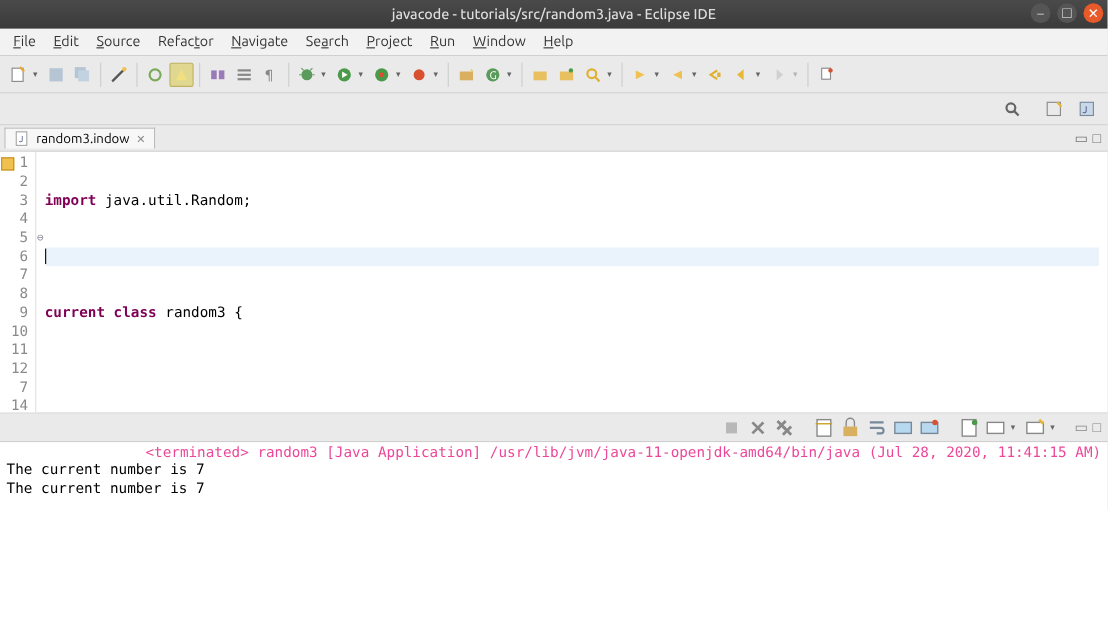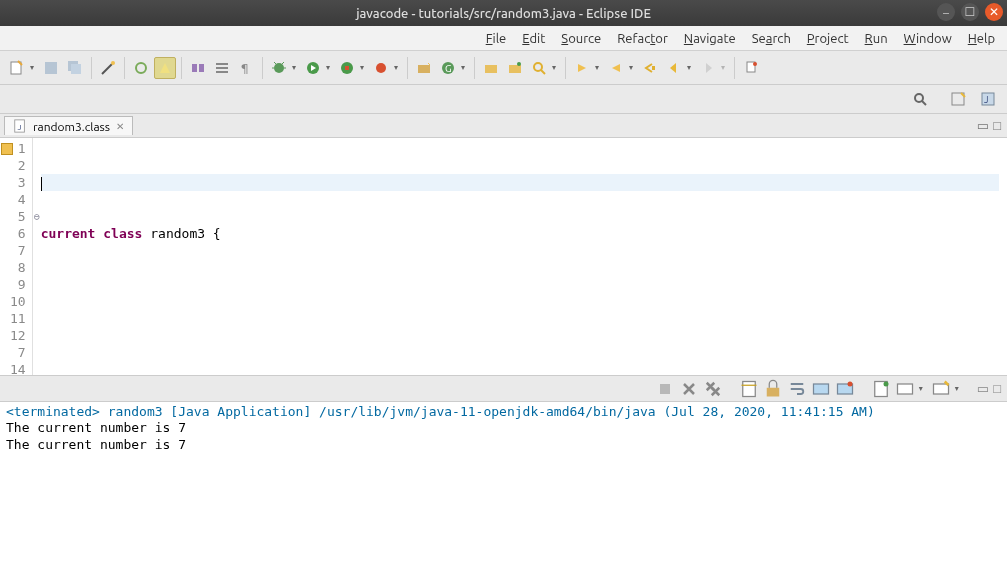--- a/index.html
+++ b/index.html
@@ -29,21 +29,20 @@
   display: flex; align-items: center; justify-content: center;
   font-size: 12px; background: #555; color: #ccc;
 }
 .win-btn.close { background: #e85a2a; color: #fff;}
 .menubar {
   background: #f2f2f2;
   border-bottom: 1px solid #d0d0d0;
   padding: 3px 6px;
   display: flex;
   gap: 4px;
-  justify-content: flex-end;
 }
 .menubar span { padding: 2px 6px; color: #333;}
 .menubar span u { text-decoration: underline; }
 .toolbar {
   background: #eaeaea;
   border-bottom: 1px solid #ccc;
   display: flex;
   align-items: center;
   padding: 4px 6px;
   gap: 2px;
@@ -142,21 +141,21 @@
   padding:2px 8px; display:flex; align-items:center; gap:4px; font-size:12px;margin-top:48px;
 }
 .console-head .ctb-btn { width:20px; height:20px; display:flex;align-items:center;justify-content:center;}
 .console-body {
   background: #fff;
   font-family: "DejaVu Sans Mono","Consolas", monospace;
   font-size: 13px;
   padding: 2px 6px;
   flex:1;
 }
-.console-body .meta { color:#0369a1; }
+.console-body .meta { color:#ec4899;text-align:right; }
 .console-body .out { line-height: 17px; }
 .flex1{flex:1;}
 </style>
 </head>
 <body>
 
 <div class="titlebar">
   <div class="title">javacode - tutorials/src/random3.java - Eclipse IDE</div>
   <div class="win-controls">
     <div class="win-btn">–</div>
@@ -356,21 +355,21 @@
       </svg>
     </div>
 </div>
 
 <div class="editor-tabs">
   <div class="tab">
     <svg class="jicon" viewBox="0 0 16 16">
         <rect x="2" y="1" width="11" height="14" fill="#fff" stroke="#999"></rect>
         <text x="5" y="12" font-size="9" fill="#347">J</text>
       </svg>
-    <span>random3.class</span>
+    <span>random3.indow</span>
     <span style="color:#888;font-size:10px;">✕</span>
   </div>
   <div class="tab-spacer"></div>
   <div class="mm-icons">
     <span>▭</span>
     <span>□</span>
   </div>
 </div>
 
 <div class="editor">
@@ -384,20 +383,21 @@
     <div class="ln">7</div>
     <div class="ln">8</div>
     <div class="ln">9</div>
     <div class="ln">10</div>
     <div class="ln">11</div>
     <div class="ln">12</div>
     <div class="ln">7</div>
     <div class="ln">14</div>
   </div>
   <div class="code">
+    <div class="line"><span class="kw">import</span><span> java.util.Random;</span></div>
     <div class="line hl"><span class="cursor"></span></div>
     <div class="line"><span class="kw">current</span> <span class="kw">class</span> <span>random3</span><span> {</span></div>
     <div class="line"></div>
     
     
     
     
     
     
     

